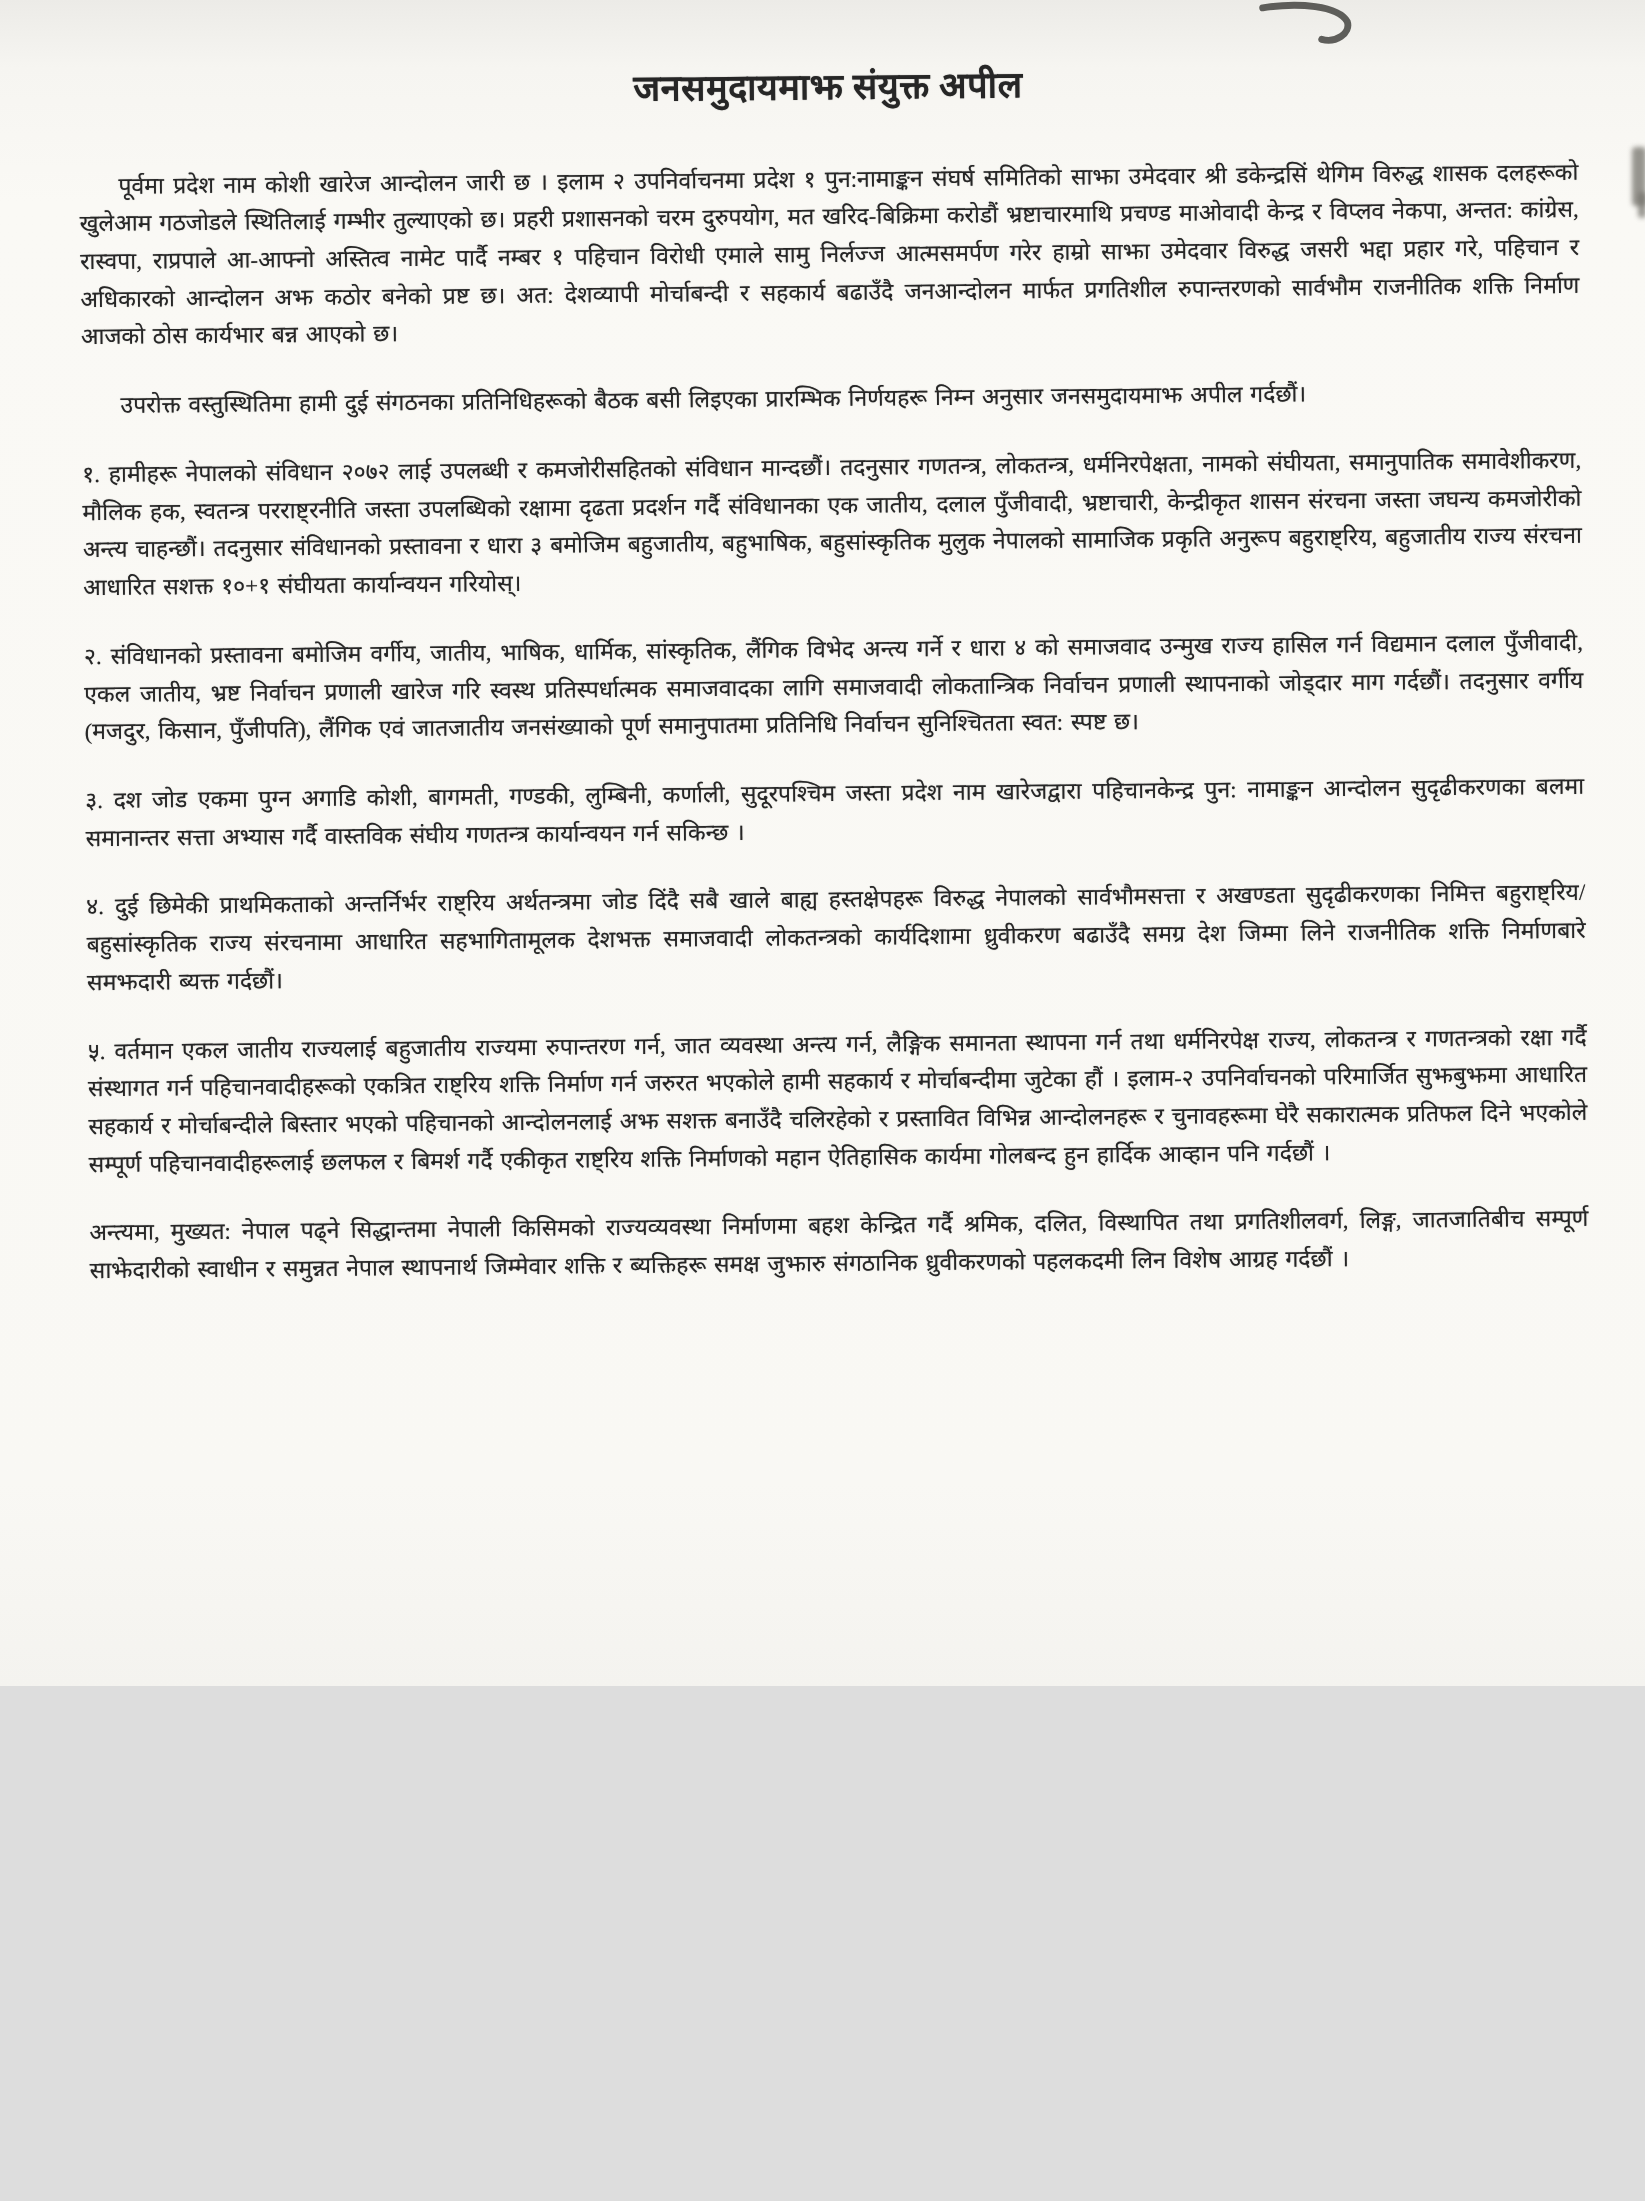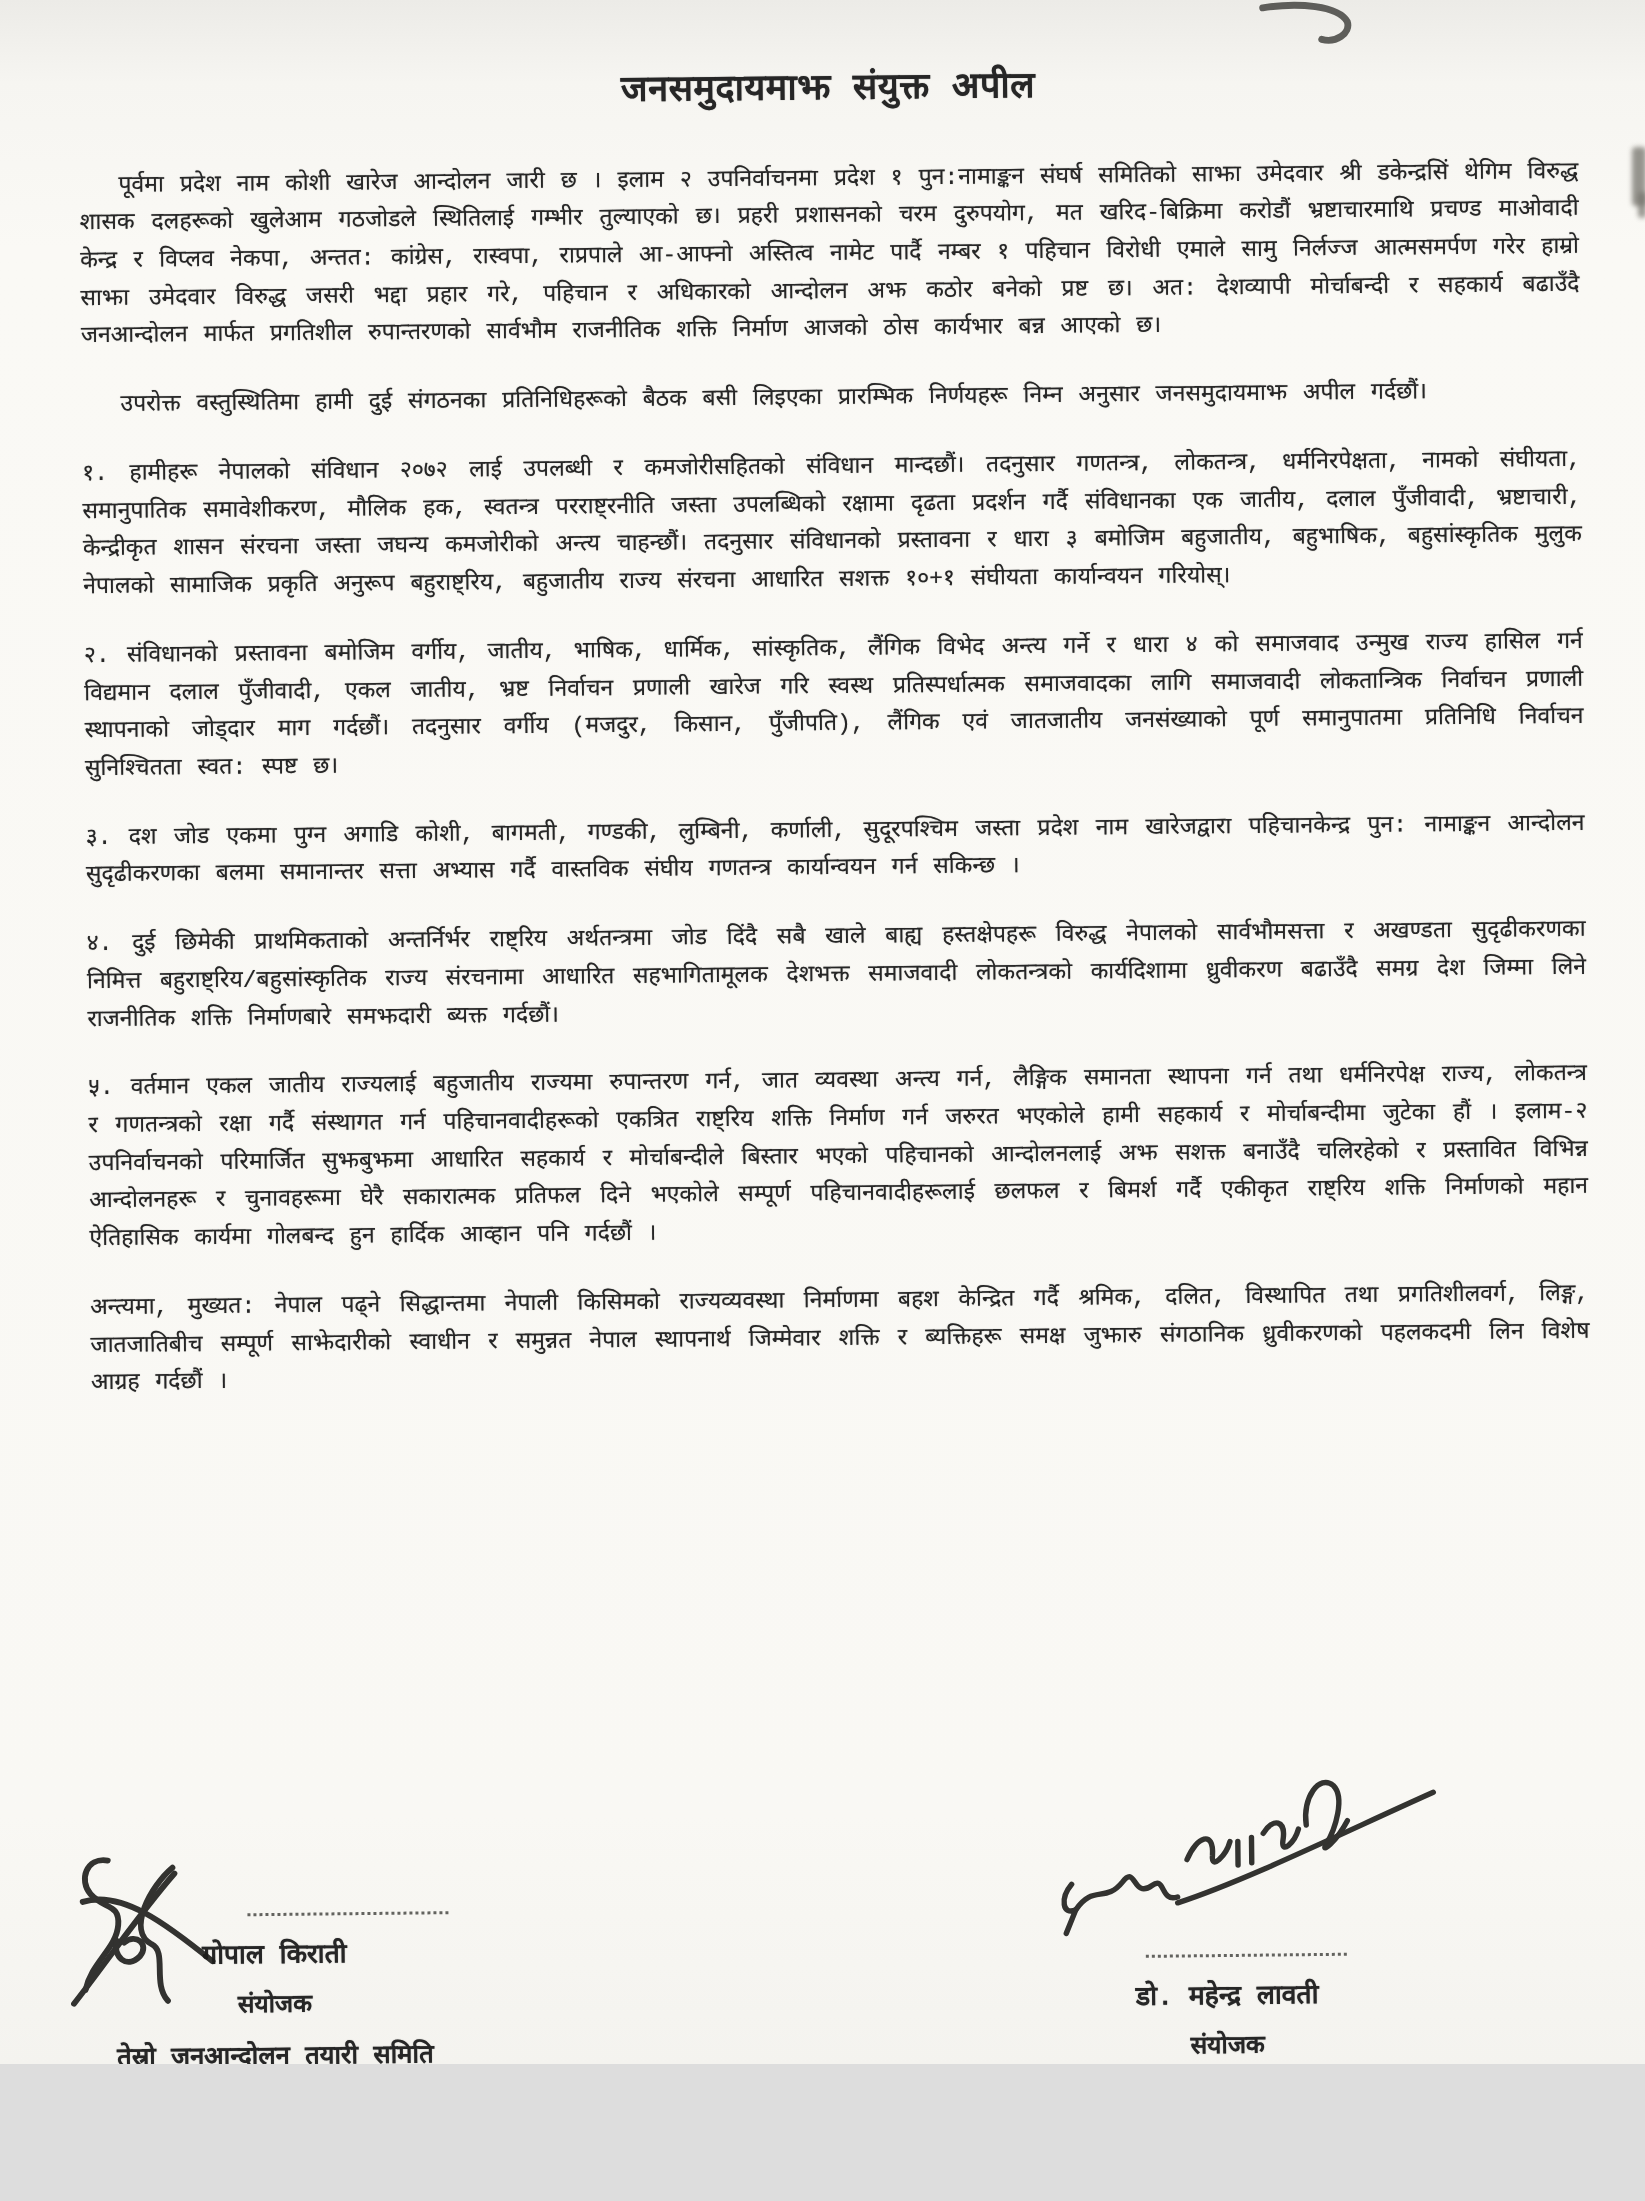--- a/index.html
+++ b/index.html
@@ -3,26 +3,26 @@
 <meta charset="utf-8">
 <style>
   html, body {
     margin: 0;
     padding: 0;
     background: #ddd;
   }
   .page {
     position: relative;
     width: 1646px;
-    height: 2064px;
+    height: 1686px;
     margin: 0 auto;
     overflow: hidden;
     background:
       linear-gradient(180deg, #ecebe7 0%, #f6f5f1 4%, #faf9f5 12%, #f9f8f4 88%, #f4f3ef 100%);
-    font-family: Liberation Mono, monospace;
+    font-family: Liberation Serif, serif;
     color: #262626;
   }
   .content {
     position: absolute;
     left: 78px;
     right: 69px;
     top: 39px;
     transform: rotate(-0.55deg);
     transform-origin: 50% 0;
   }

